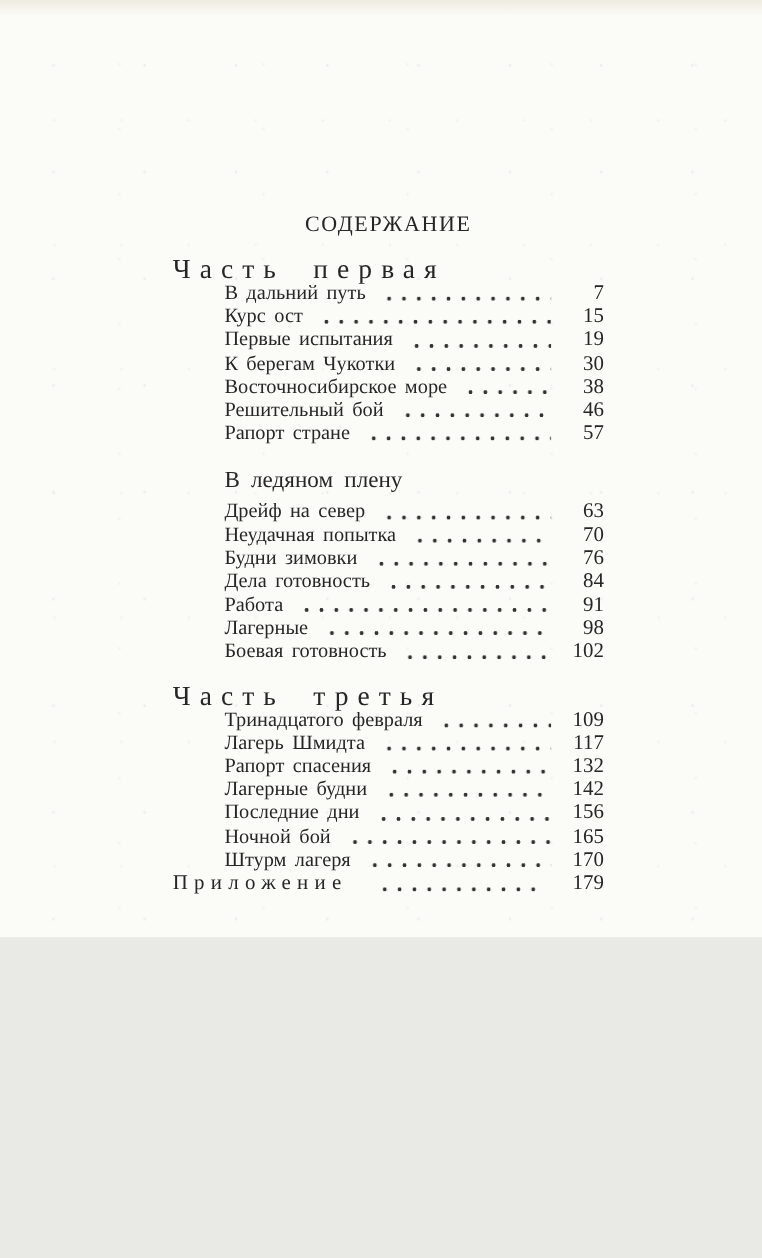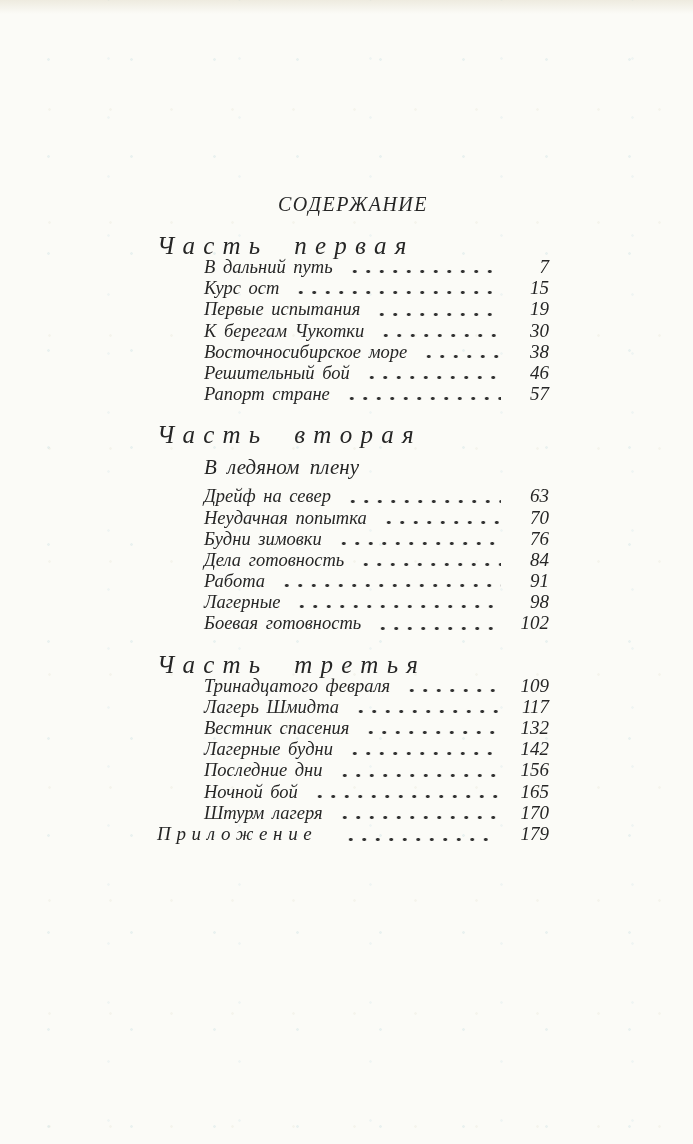--- a/index.html
+++ b/index.html
@@ -8,31 +8,30 @@
   }
   html,body{margin:0;padding:0;}
   body{
     width:693px;height:1144px;
     font-family:"Liberation Serif","DejaVu Serif",serif;
     color:var(--ink);
     background:#e9e9e6;
   }
   .page{
     position:relative;
-    width:693px;height:1144px;
+    width:693px;height:852px;
     overflow:hidden;
     background-color:var(--paper);
     background-image:
       linear-gradient(to bottom, rgba(208,198,168,0.30), rgba(208,198,168,0) 14px),
       radial-gradient(circle, rgba(140,190,205,0.16) 1px, transparent 1.6px),
       radial-gradient(circle, rgba(150,200,210,0.11) 1px, transparent 1.5px),
       radial-gradient(circle, rgba(200,195,170,0.13) 1px, transparent 1.6px);
     background-size:100% 100%, 83px 97px, 131px 59px, 61px 113px;
     background-position:0 0, 7px 11px, 43px 29px, 19px 53px;
-    font-style:italic;
   }
   .toc{
     position:absolute;
     left:157px;top:193px;
     width:392px;
   }
   .toc-title{
     text-align:center;
     font-size:20px;
     line-height:22px;
@@ -142,21 +141,20 @@
 
   <div class="entry-row">
     <span class="entry-title">Рапорт стране</span>
     <span class="leader"></span>
     <span class="entry-page">57</span>
   </div>
 </div>
   </section>
 
   <section class="part">
-    <h2 class="part-heading">Часть вторая</h2>
     <h3 class="part-subtitle">В ледяном плену</h3>
     <div class="entries">
   <div class="entry-row">
     <span class="entry-title">Дрейф на север</span>
     <span class="leader"></span>
     <span class="entry-page">63</span>
   </div>
 
   <div class="entry-row">
     <span class="entry-title">Неудачная попытка</span>
@@ -205,21 +203,21 @@
     <span class="entry-page">109</span>
   </div>
 
   <div class="entry-row">
     <span class="entry-title">Лагерь Шмидта</span>
     <span class="leader"></span>
     <span class="entry-page">117</span>
   </div>
 
   <div class="entry-row">
-    <span class="entry-title">Вестник спасения</span>
+    <span class="entry-title">Рапорт спасения</span>
     <span class="leader"></span>
     <span class="entry-page">132</span>
   </div>
 
   <div class="entry-row">
     <span class="entry-title">Лагерные будни</span>
     <span class="leader"></span>
     <span class="entry-page">142</span>
   </div>
 

